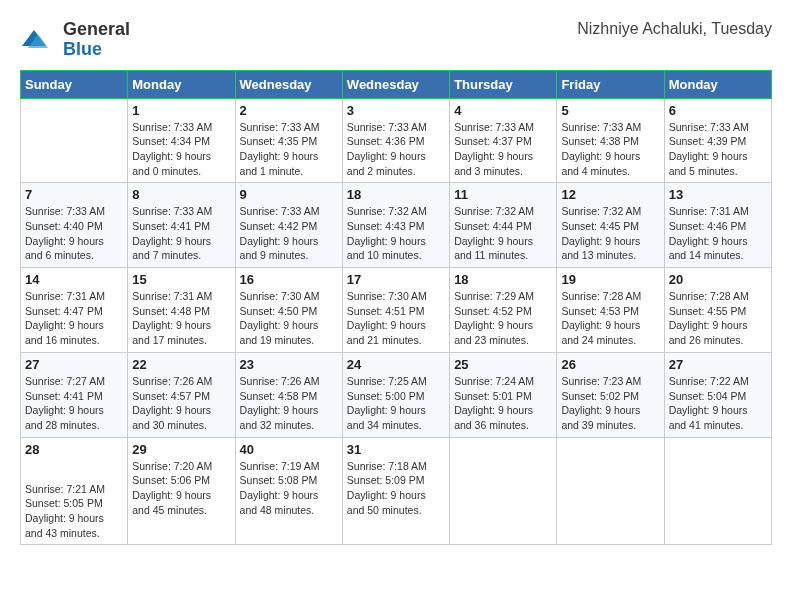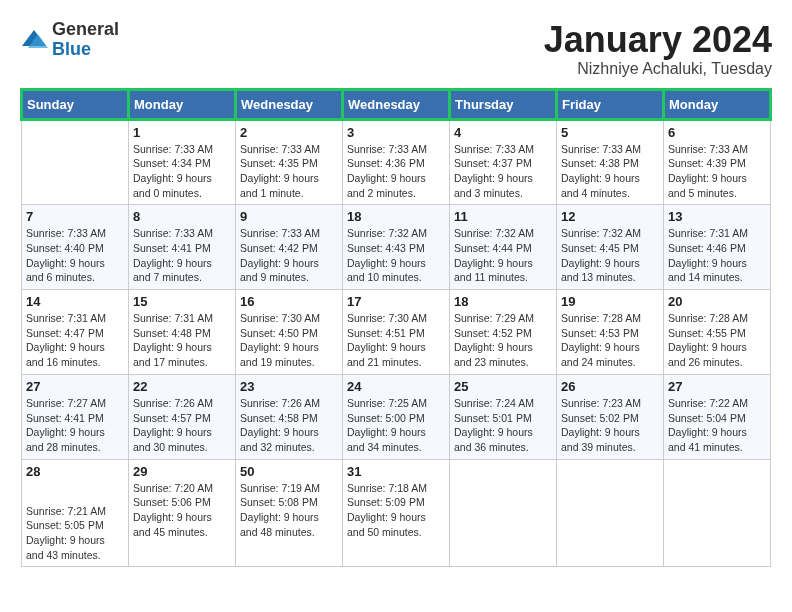--- a/index.html
+++ b/index.html
@@ -12,21 +12,21 @@
     }
     .header-area {
       display: flex;
       justify-content: space-between;
       align-items: flex-start;
       margin-bottom: 10px;
     }
     .logo {
       display: flex;
       align-items: center;
-      gap: 4px;
+      gap: 15px;
     }
     .logo-text {
       font-size: 18px;
       font-weight: bold;
       line-height: 1.1;
     }
     .logo-general { color: #333; }
     .logo-blue { color: #1a6faf; }
     .logo-icon {
       width: 28px;
@@ -50,21 +50,21 @@
       border-collapse: collapse;
       font-size: 11px;
     }
     thead tr th {
       background-color: #3a6faf;
       color: #fff;
       padding: 6px 4px;
       text-align: left;
       font-size: 13px;
       font-weight: bold;
-      border: 3px solid #22c55e;
+      border: 1px solid #22c55e;
     }
     tbody tr td {
       border: 1px solid #ccc;
       vertical-align: top;
       padding: 4px;
       min-height: 80px;
       width: 107px;
     }
     tbody tr:nth-child(even) {
       background-color: #f5f8fc;
@@ -94,21 +94,20 @@
     <svg class="logo-icon" viewBox="0 0 28 28">
       <polygon points="14,4 26,20 2,20" fill="#1a6faf"></polygon>
       <polygon points="18,8 28,22 8,22" fill="#3a9fd5" opacity="0.7"></polygon>
     </svg>
     <div class="logo-text">
       <span class="logo-general">General</span><br>
       <span class="logo-blue">Blue</span>
     </div>
   </div>
   <div class="title-block">
-    <div class="month-title">January 2024</div>
     <div class="location-title">Nizhniye Achaluki, Tuesday</div>
   </div>
 </div>
 
 <table>
   <thead>
     <tr>
     <th>Sunday</th>
         <th>Monday</th>
         <th>Wednesday</th>
@@ -326,21 +325,21 @@
 and 43 minutes.</div>
         </td>
         <td>
           <span class="day-number">29</span>
           <div class="day-info" style="white-space: pre-line;">Sunrise: 7:20 AM
 Sunset: 5:06 PM
 Daylight: 9 hours
 and 45 minutes.</div>
         </td>
         <td>
-          <span class="day-number">50</span>
+          <span class="day-number">40</span>
           <div class="day-info" style="white-space: pre-line;">Sunrise: 7:19 AM
 Sunset: 5:08 PM
 Daylight: 9 hours
 and 48 minutes.</div>
         </td>
         <td>
           <span class="day-number">31</span>
           <div class="day-info" style="white-space: pre-line;">Sunrise: 7:18 AM
 Sunset: 5:09 PM
 Daylight: 9 hours

